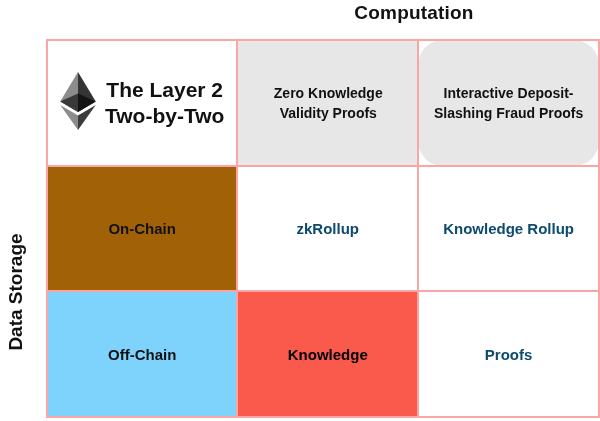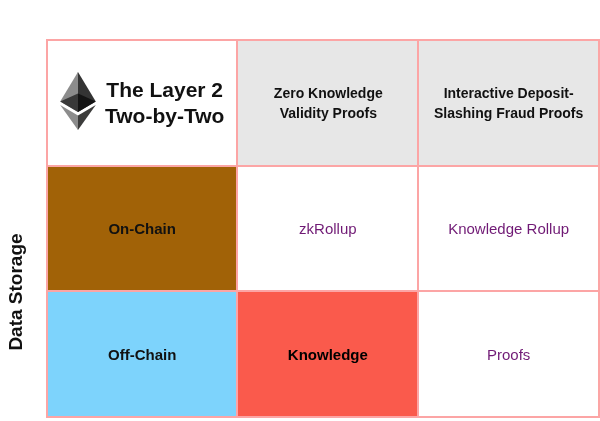--- a/index.html
+++ b/index.html
@@ -55,21 +55,21 @@
     vertical-align: middle;
     padding: 0 12px;
     box-sizing: border-box;
   }
   tr.header-row  { height: 126px; }
   tr.onchain-row { height: 125px; }
   tr.offchain-row{ height: 126px; }
 
   td.col-label  { width: 182px; }
   td.col-data-1 { width: 184px; }
-  td.col-data-2 { width: 184px; }
+  td.col-data-2 { width: 184px; border-radius: 25px; }
 
   td.brand-cell {
     border: none;
     background: #ffffff;
     padding: 0 6px 0 0;
   }
   .brand-inner {
     display: flex;
     align-items: center;
     justify-content: center;
@@ -91,34 +91,35 @@
     line-height: 20px;
   }
   td.row-header-cell {
     background: #e7e7e7;
     font-size: 15px;
     font-weight: bold;
   }
   td.data-cell {
     background: #ffffff;
     font-size: 15px;
-    font-weight: normal;
-    color: #701a75;
+    font-weight: bold;
+    color: #0c4a6e;
   }
   td.data-cell.highlight {
     background: #fa5a4c;
     font-weight: bold;
     color: #000000;
   }
 </style>
 </head>
 <body>
 
 <div class="canvas">
 
+  <div class="computation-title">Computation</div>
 
   <div class="data-storage-label">Data Storage</div>
 
   <table class="matrix">
     <tbody>
         <tr class="header-row">
       <td class="brand-cell col-label">
         <div class="brand-inner">
           <span>
             <svg class="eth-logo" viewBox="0 0 256 417" xmlns="http://www.w3.org/2000/svg">

